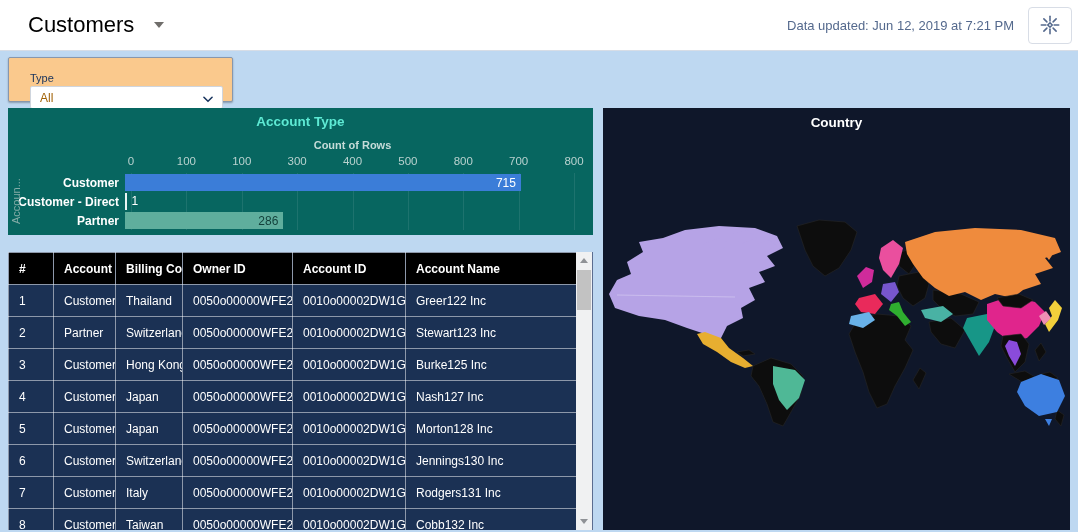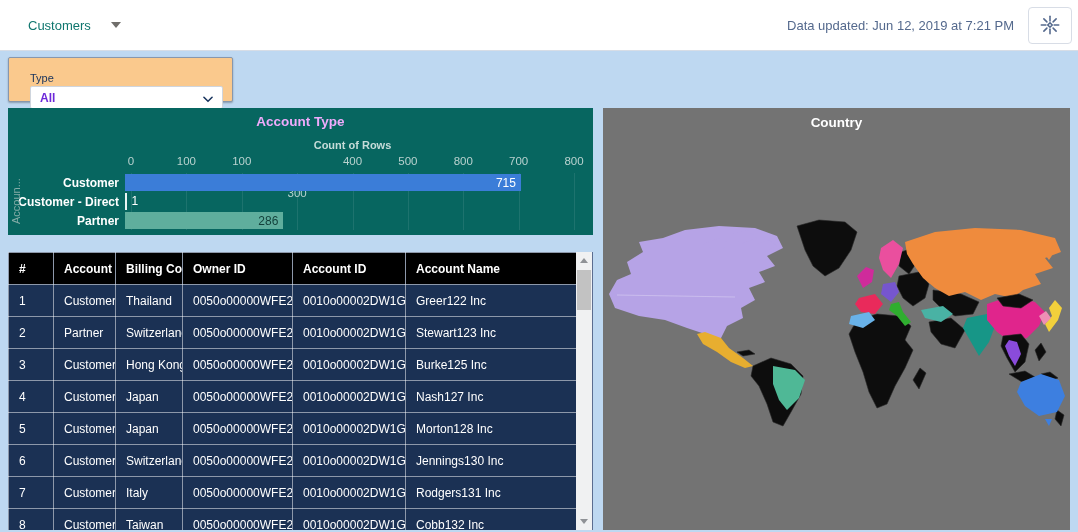--- a/index.html
+++ b/index.html
@@ -4,48 +4,48 @@
 <style>
   * { box-sizing: border-box; margin: 0; padding: 0; }
   html,body { width:1078px; height:532px; overflow:hidden; }
   body { font-family:"Liberation Sans", sans-serif; background:#bed8f1; }
 
   
   .hdr { height:51px; background:#fff; border-bottom:1px solid #d7dde6;
          display:flex; align-items:center; justify-content:space-between;
          padding:0 6px 0 28px; }
   .hdr-left { display:flex; align-items:center; }
-  .hdr-title { font-size:13px; color:#0f766e; }
+  .hdr-title { font-size:22px; color:#000000; }
   .hdr-caret { width:0; height:0; margin-left:20px; cursor:pointer;
                border-left:5px solid transparent; border-right:5px solid transparent;
                border-top:6px solid #706e6b; }
   .hdr-right { display:flex; align-items:center; gap:14px;margin-left:48px; }
   .updated { font-size:13px; color:#54698d; }
   .sparkle-btn { width:44px; height:37px; background:#fff; border:1px solid #d8dde6;
                  border-radius:4px; display:flex; align-items:center; justify-content:center;
                  cursor:pointer; }
 
   
   .canvas { position:relative; width:1078px; height:481px; }
 
   
   .filter-widget { position:absolute; left:8px; top:6px; width:225px; height:45px;
                    background:#fac98d; border:1px solid #8797ad; border-radius:2px;
                    box-shadow:0 1px 2px rgba(0,0,0,.28); padding:14px 0 0 21px; }
   .filter-label { font-size:11px; color:#16325c; }
   .filter-select { position:relative; margin-top:2px; width:193px; height:23px; background:#fff;
                    border:1px solid #cfd5dd; border-radius:2px; display:flex; align-items:center;
                    padding:0 24px 0 9px; cursor:pointer; }
-  .filter-select span { font-size:12px; color:#6d28d9;font-weight:bold; }
+  .filter-select span { font-size:12px; color:#a16207; }
   .filter-select svg { position:absolute; right:7px; top:5px; }
 
   
   .chart-panel { position:absolute; left:8px; top:57px; width:585px; height:127px;
                  background:#076660; overflow:hidden; }
-  .chart-title { text-align:center; margin-top:6px; font-size:13.5px; color:#f0abfc; font-weight:700; }
+  .chart-title { text-align:center; margin-top:6px; font-size:13.5px; color:#5eead4; font-weight:700; }
   .chart-xlabel { position:absolute; left:123px; top:31px; width:443px; text-align:center;
                   font-size:11px; font-weight:700; color:#c6dcd9; }
   .xticks { position:absolute; left:123px; top:47px; width:443px; height:14px; }
   .xticks .tick { position:absolute; transform:translateX(-50%); font-size:11.5px; color:#b9d2cf; }
   .gridwrap { position:absolute; left:123px; top:65px; width:443px; height:57px; }
   .gridline { position:absolute; top:0; width:1px; height:100%; background:rgba(255,255,255,.09); }
   .chart-rows { position:absolute; left:0; top:65px; width:585px; }
   .crow { display:flex; align-items:center; height:19px; }
   .clabel { width:117px; padding-right:6px; text-align:right; font-size:12px; font-weight:700;
             color:#fff; white-space:nowrap; }
@@ -124,21 +124,21 @@
       </div>
     </div>
 
     <section class="chart-panel" style="background: rgb(7, 102, 96);">
       <div class="chart-title">Account Type</div>
       <div class="chart-xlabel">Count of Rows</div>
       <div class="xticks" id="xticks">
           <span class="tick" style="left: 0%;">0</span>
           <span class="tick" style="left: 12.5%;">100</span>
           <span class="tick" style="left: 25%;">100</span>
-          <span class="tick" style="left: 37.5%; margin-top: 32px;">300</span>
+          <span class="tick" style="left: 37.5%;">300</span>
           <span class="tick" style="left: 50%;">400</span>
           <span class="tick" style="left: 62.5%;">500</span>
           <span class="tick" style="left: 75%;">800</span>
           <span class="tick" style="left: 87.5%;">700</span>
           <span class="tick" style="left: 100%;">800</span>
         </div>
       <div class="gridwrap" id="gridwrap">
           <i class="gridline" style="left: 0%;"></i>
           <i class="gridline" style="left: 12.5%;"></i>
           <i class="gridline" style="left: 25%;"></i>
@@ -268,21 +268,21 @@
         <div class="sb-btn sb-up">
             <i class="tri-up"></i>
           </div>
         <div class="sb-thumb"></div>
         <div class="sb-btn sb-down">
             <i class="tri-down"></i>
           </div>
       </div>
     </section>
 
-    <section class="map-panel" style="background: #737373;">
+    <section class="map-panel" style="background: #0f172a;">
       <div class="map-title">Country</div>
       <svg class="worldmap" viewBox="0 0 458 212" preserveAspectRatio="none">
 
         <g stroke="#262626" stroke-width="0.6">
           <path d="M190,10 L212,4 L238,6 L250,16 L244,34 L232,52 L218,60 L206,50 L198,34 Z" fill="#0d0d0d"></path>
           <path d="M146,150 L164,142 L184,148 L196,160 L194,178 L184,196 L176,210 L166,206 L160,188 L152,170 L144,160 Z" fill="#0d0d0d"></path>
           <path d="M250,104 L270,98 L292,100 L304,110 L298,124 L306,134 L298,152 L288,170 L280,188 L270,192 L262,176 L256,156 L248,136 L242,118 Z" fill="#0d0d0d"></path>
           <path d="M306,164 l7,-12 l6,5 l-7,16 Z" fill="#0d0d0d"></path>
           <path d="M292,60 L312,56 L322,68 L318,82 L306,90 L296,82 L290,70 Z" fill="#0d0d0d"></path>
           <path d="M294,36 L306,32 L310,46 L302,58 L292,50 Z" fill="#0d0d0d"></path>

